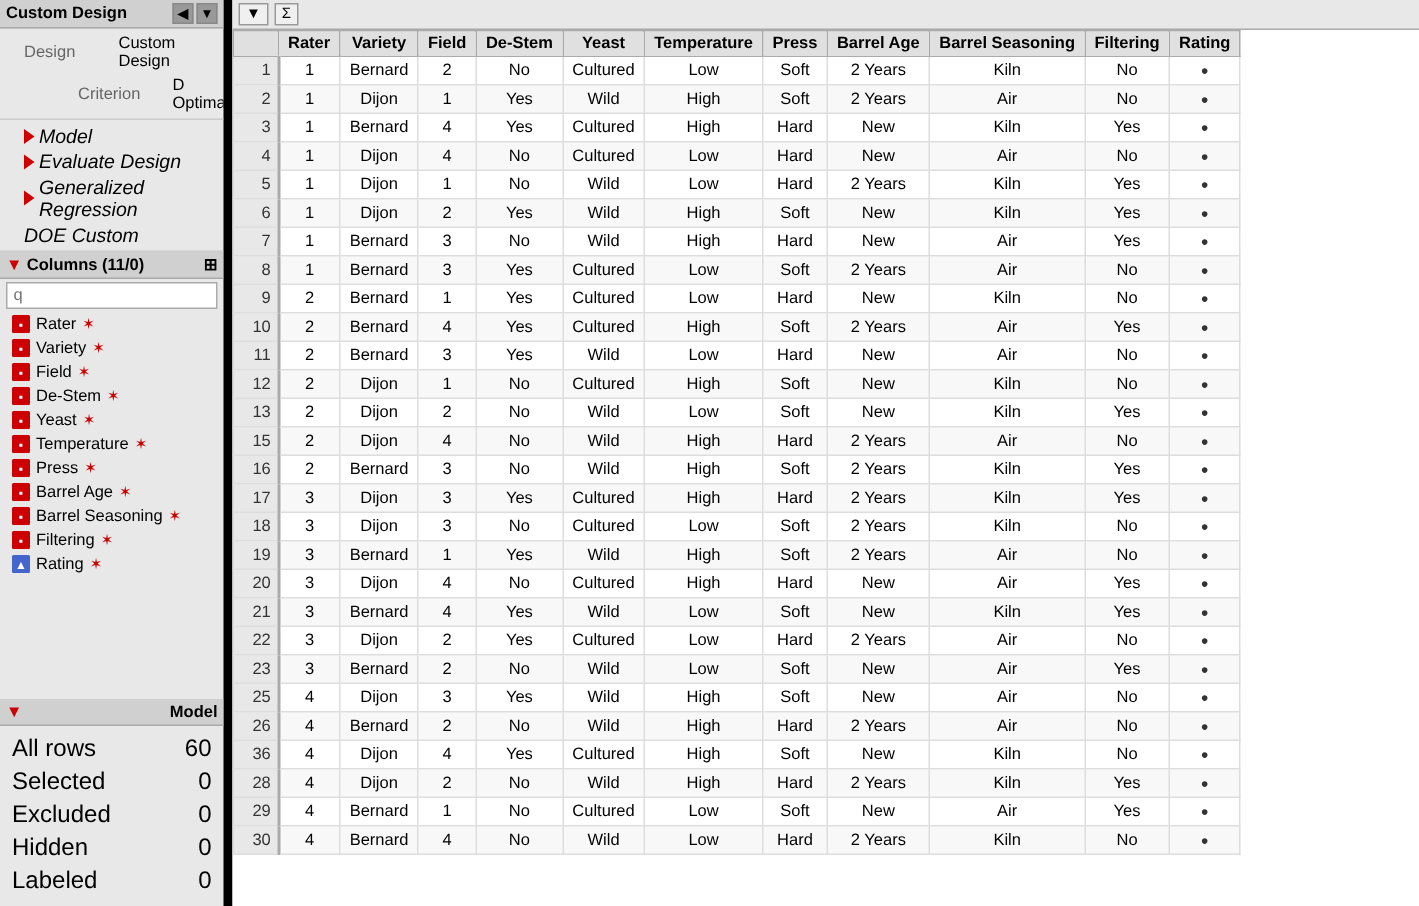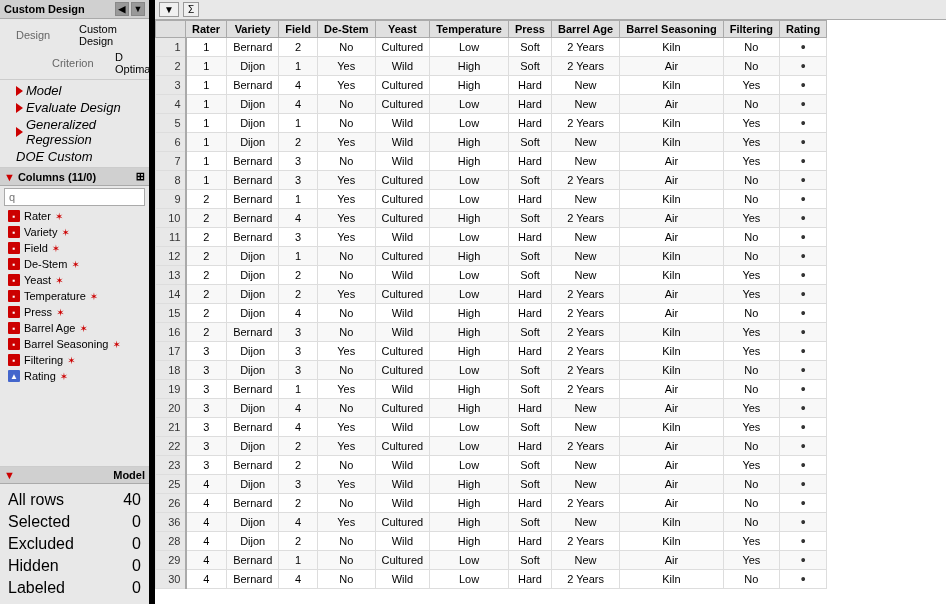--- a/index.html
+++ b/index.html
@@ -318,21 +318,21 @@
 
   <div class="rows-section">
     <div class="section-header" style="margin:-4px -4px 4px -4px; padding: 2px 4px;">
       <span style="color:#c00;">▼</span>
       <span>Model</span>
     </div>
     <table class="rows-table">
       <tbody>
           <tr>
         <td>All rows</td>
-        <td>40</td>
+        <td>60</td>
       </tr>
       <tr>
         <td>Selected</td>
         <td>0</td>
       </tr>
       <tr>
         <td>Excluded</td>
         <td>0</td>
       </tr>
       <tr>
@@ -550,34 +550,20 @@
             <td>No</td>
             <td>Wild</td>
             <td>Low</td>
             <td>Soft</td>
             <td>New</td>
             <td>Kiln</td>
             <td>Yes</td>
             <td class="dot-cell">•</td>
           </tr>
           <tr>
-            <td class="row-num-col">14</td>
-            <td>2</td>
-            <td>Dijon</td>
-            <td>2</td>
-            <td>Yes</td>
-            <td>Cultured</td>
-            <td>Low</td>
-            <td>Hard</td>
-            <td>2 Years</td>
-            <td>Air</td>
-            <td>Yes</td>
-            <td class="dot-cell">•</td>
-          </tr>
-          <tr>
             <td class="row-num-col">15</td>
             <td>2</td>
             <td>Dijon</td>
             <td>4</td>
             <td>No</td>
             <td>Wild</td>
             <td>High</td>
             <td>Hard</td>
             <td>2 Years</td>
             <td>Air</td>

